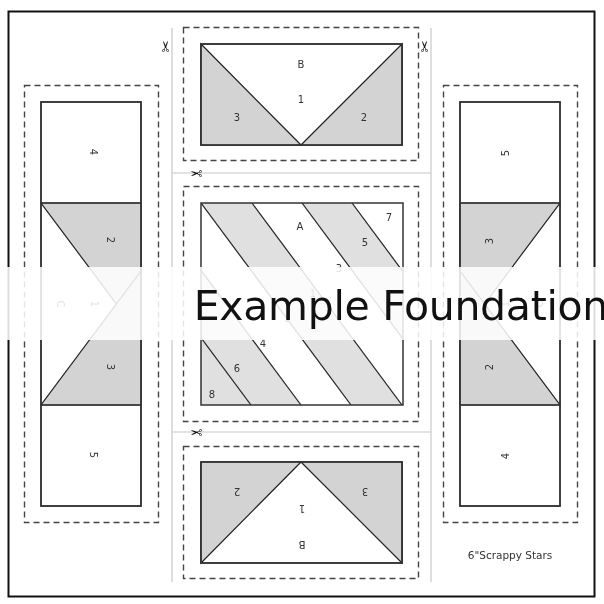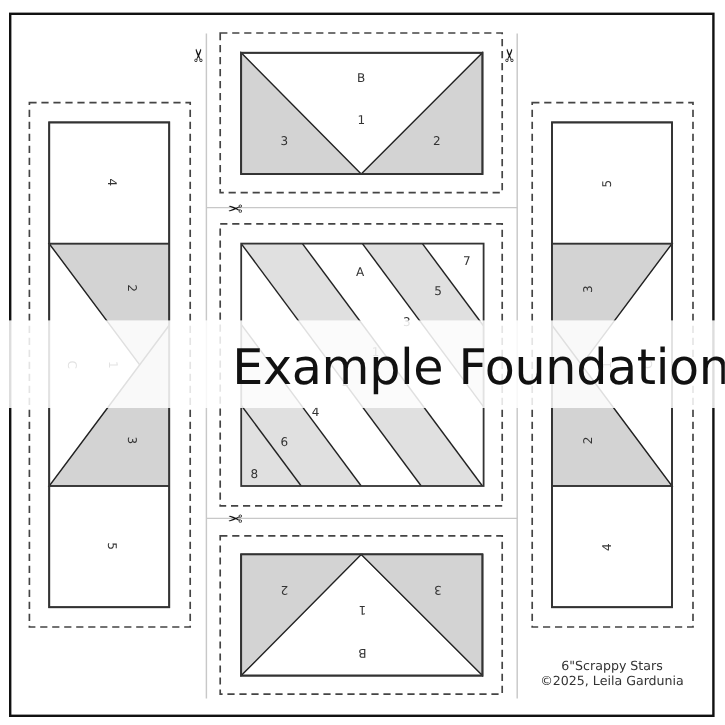--- a/index.html
+++ b/index.html
@@ -149,14 +149,13 @@
     <text x="196" y="437" text-anchor="middle" transform="rotate(180,196,432)">✂</text>
   </g>
 </svg>
 
 <div class="overlay">
   <span class="overlay-text">Example Foundation</span>
 </div>
 
 <div class="credit">
   <div>6"Scrappy Stars</div>
-  <div>©2025, Leila Gardunia</div>
 </div>
 
 </body></html>

